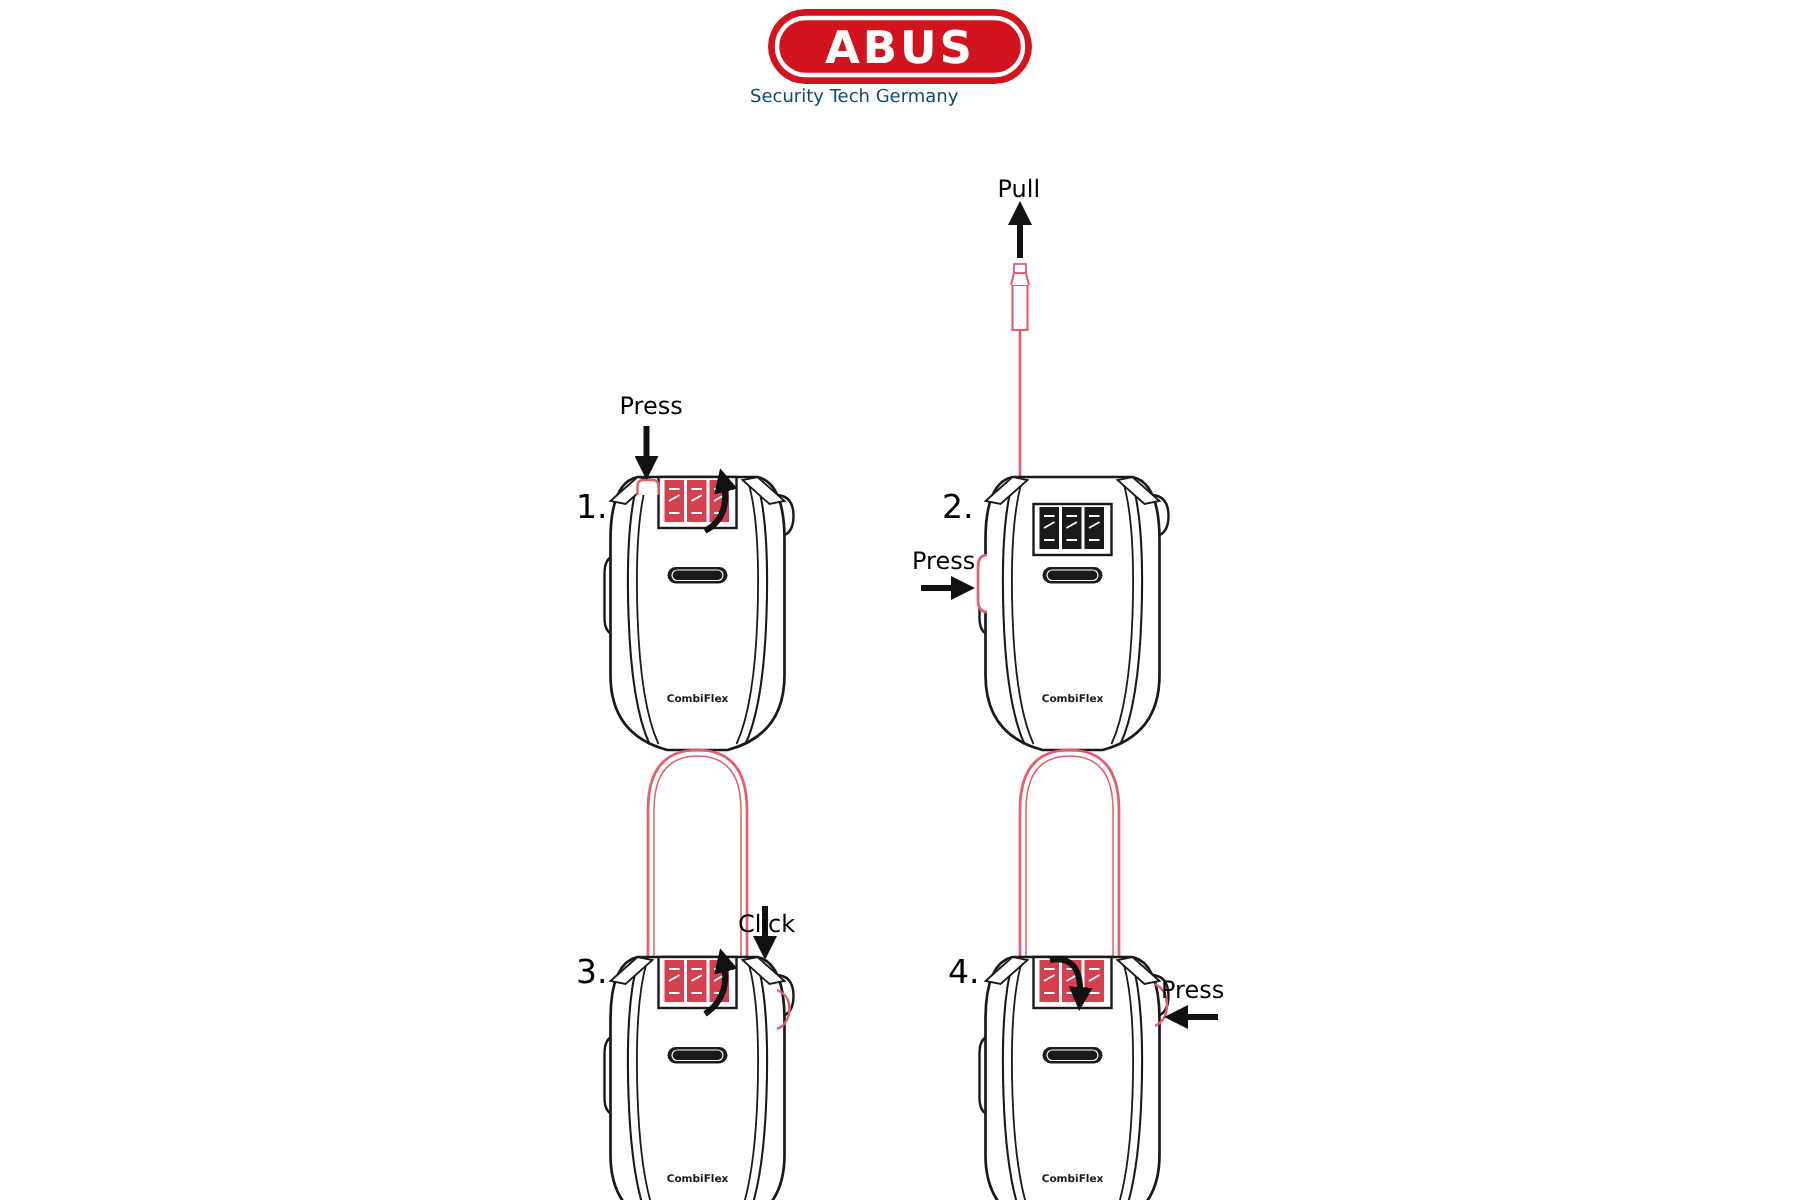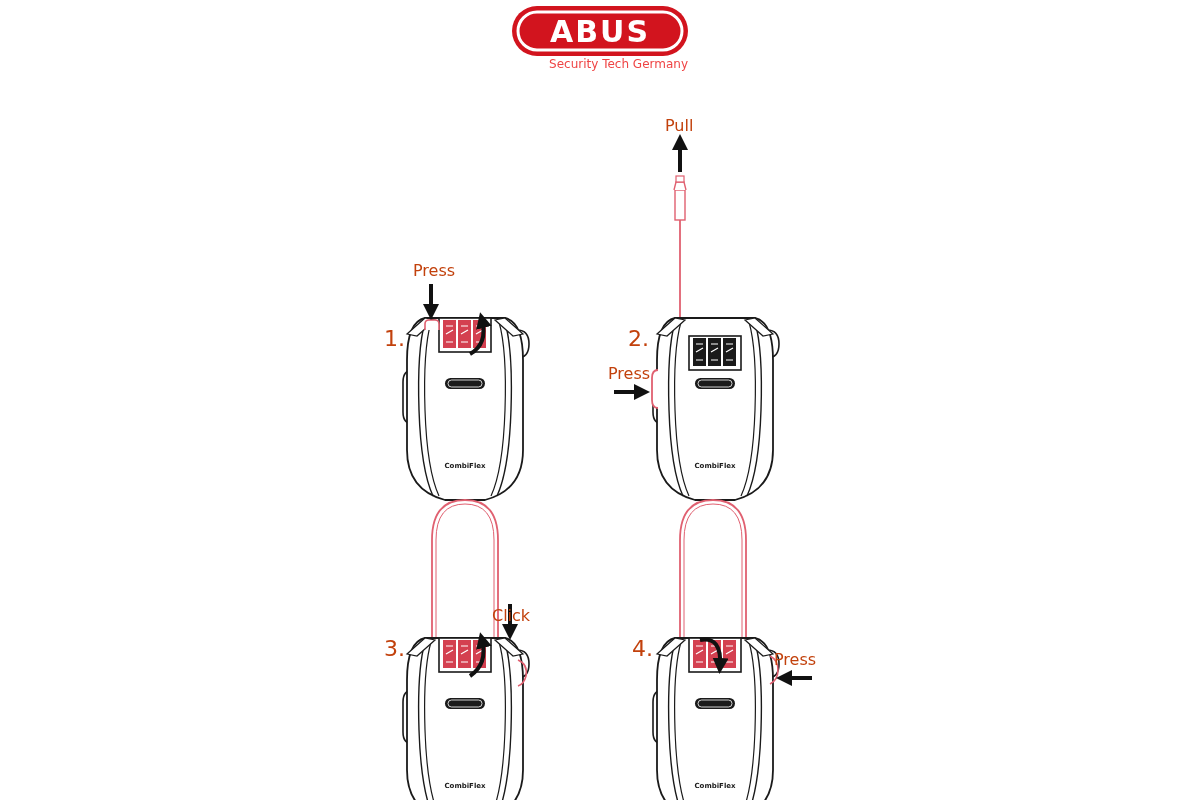--- a/index.html
+++ b/index.html
@@ -1,20 +1,20 @@
 <!DOCTYPE html>
 <html><head>
 <meta charset="utf-8">
 <style>
   html, body { margin: 0; padding: 0; background: #ffffff; }
   body { width: 1200px; height: 800px; position: relative; overflow: hidden; font-family: "Liberation Sans", sans-serif; }
   .logo { position: absolute; left: 510px; top: 4px; width: 180px; height: 54px; }
-  .logo-tagline { position: absolute; left: 488px; top: 57px; width: 200px; text-align: right; font-size: 12px; color: #ef4444; font-family: "DejaVu Sans", sans-serif; }
+  .logo-tagline { position: absolute; left: 500px; top: 57px; width: 200px; text-align: left; font-size: 12px; color: #0c4a6e; font-family: "DejaVu Sans", sans-serif; }
   .stage { position: absolute; left: 0; top: 0; width: 1200px; height: 800px; }
-  .lbl { position: absolute; font-family: "DejaVu Sans", sans-serif; color: #c2410c; }
+  .lbl { position: absolute; font-family: "DejaVu Sans", sans-serif; color: #000000; }
   .num { font-size: 22px; }
   .act { font-size: 16px; }
 </style>
 </head>
 <body>
 
 <svg class="logo" viewBox="0 0 180 54">
   <rect x="2" y="2" width="176" height="50" rx="25" fill="#d2141e"></rect>
   <rect x="8" y="8" width="164" height="38" rx="19" fill="none" stroke="#fff" stroke-width="3"></rect>
   <text x="90" y="38" text-anchor="middle" font-family="DejaVu Sans, sans-serif" font-weight="bold" font-size="30" fill="#fff" letter-spacing="2">ABUS</text>

